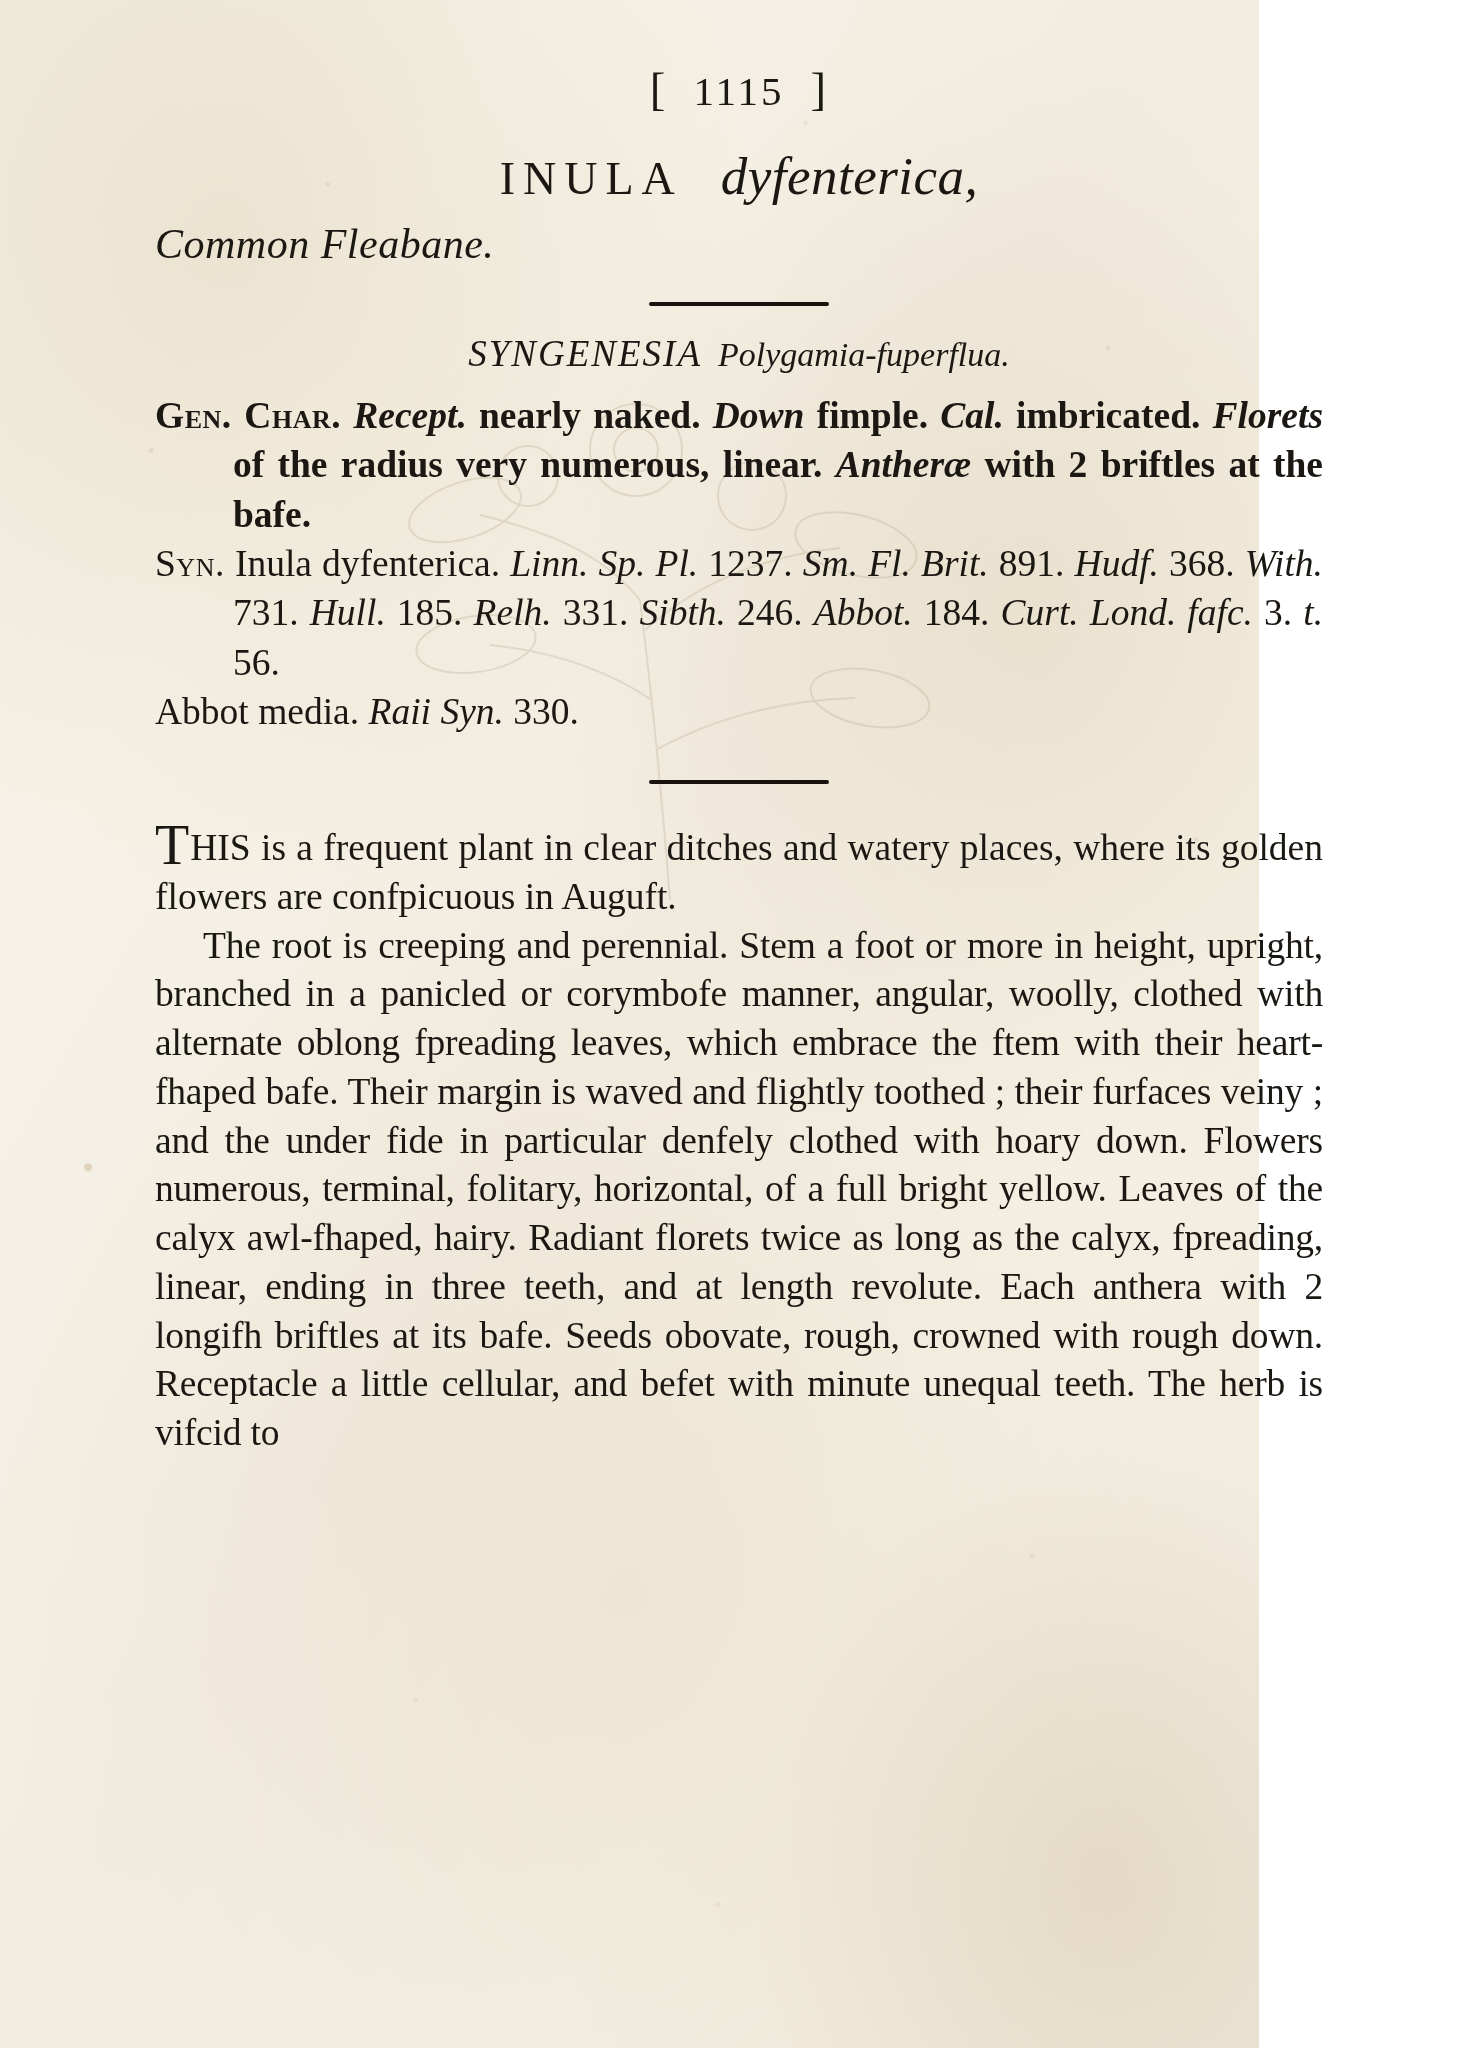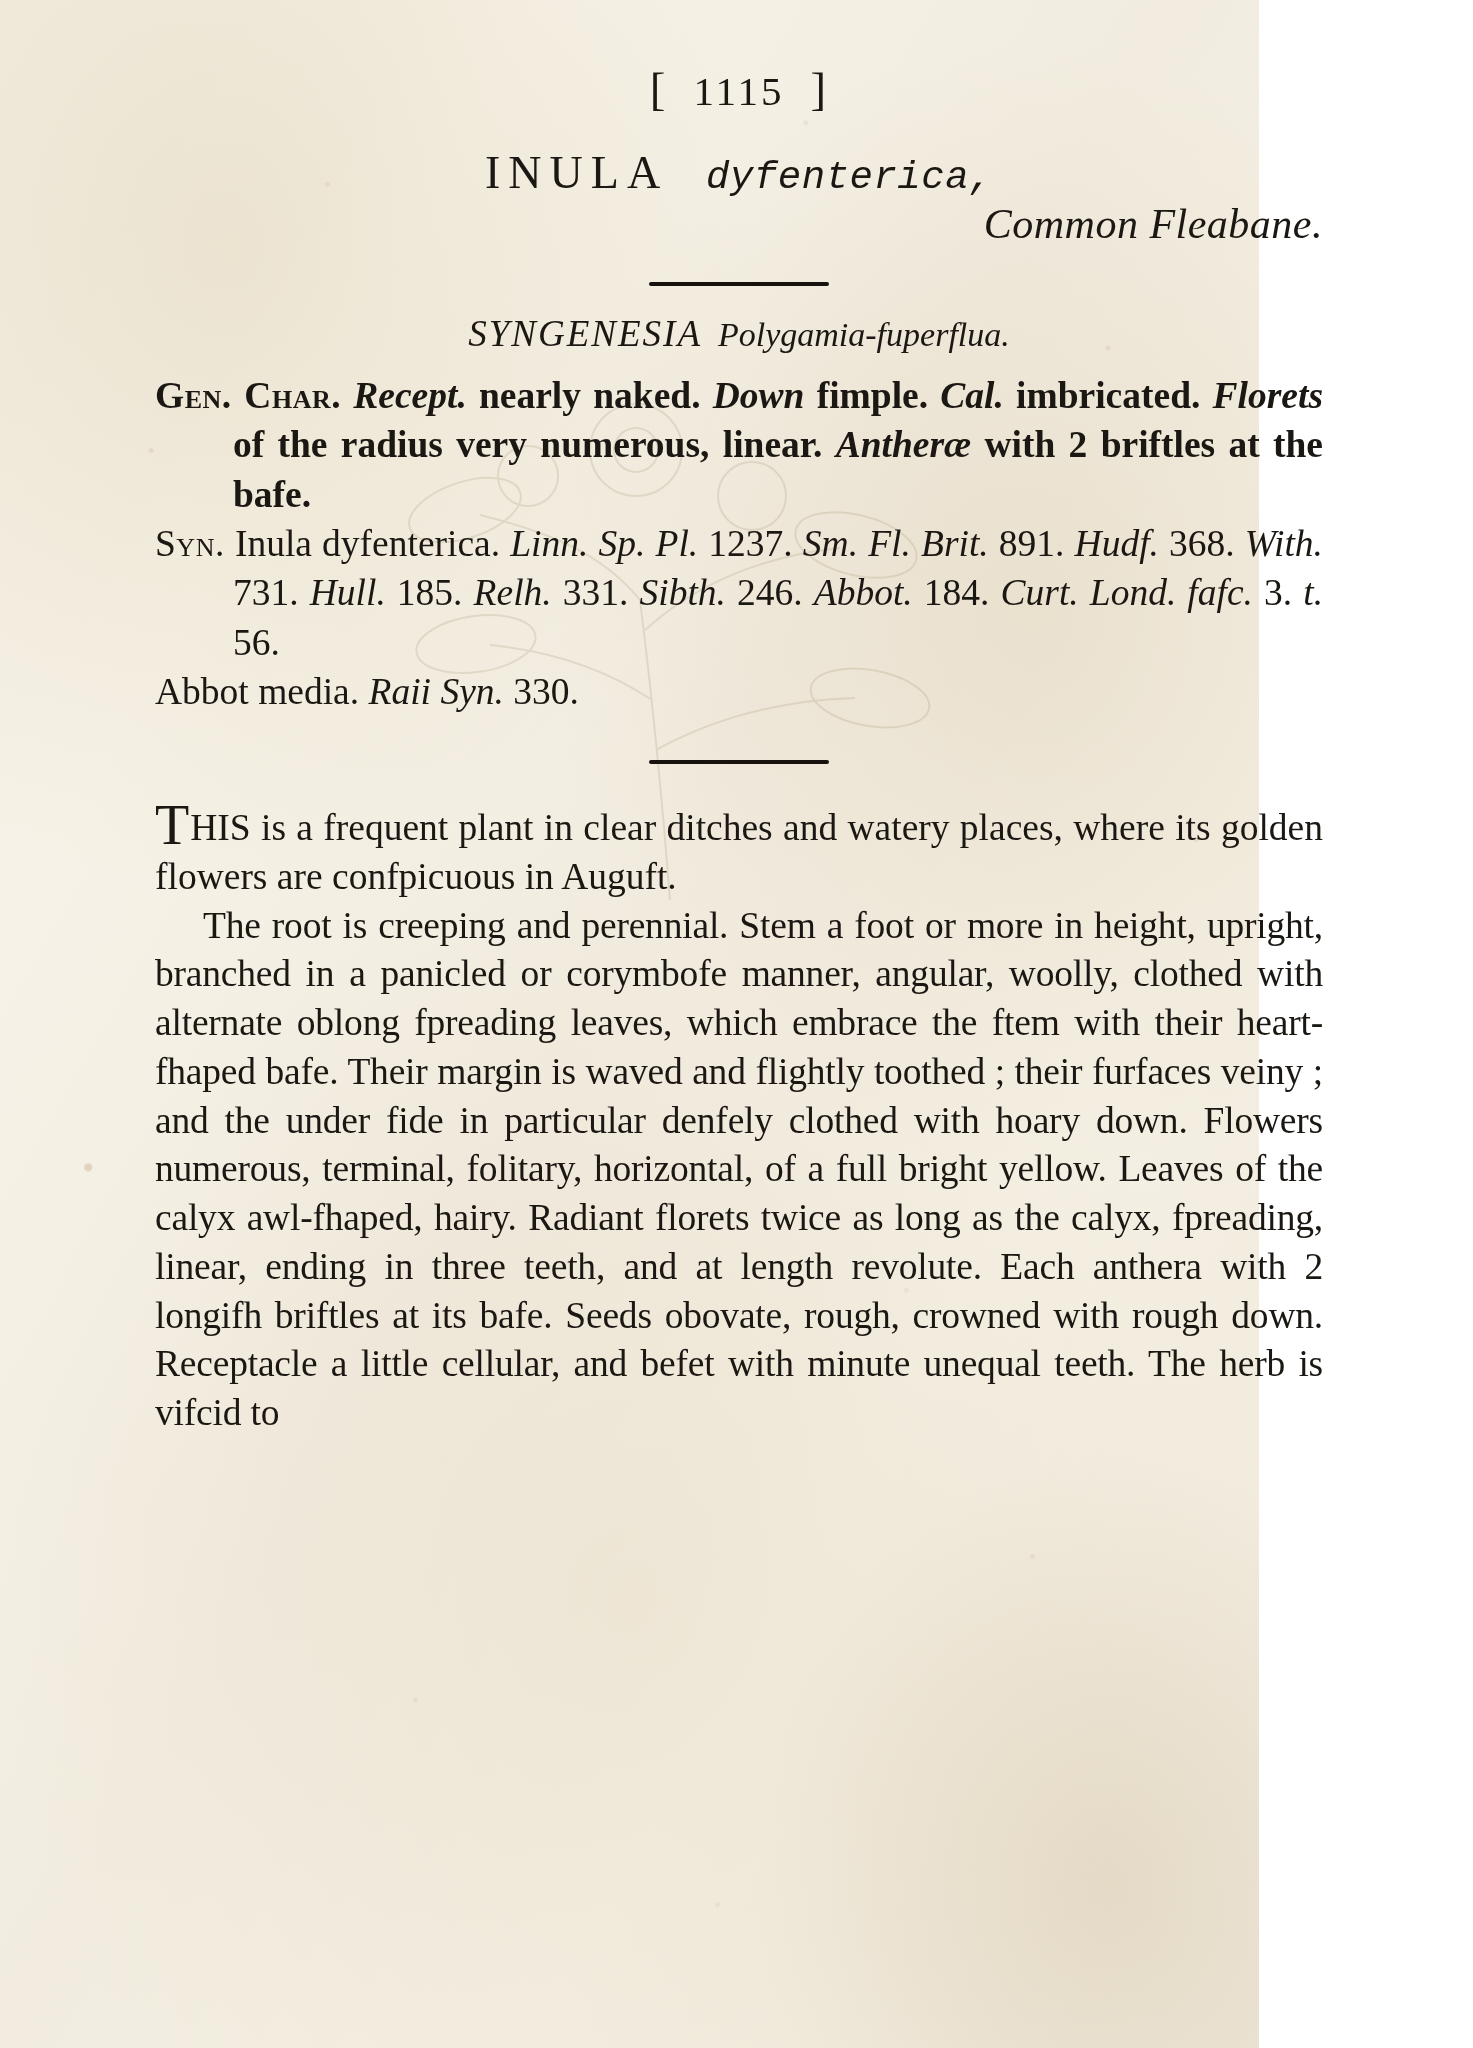--- a/index.html
+++ b/index.html
@@ -80,30 +80,29 @@
     text-align: center;
     margin-top: 30px;
     font-size: 45px;
     white-space: nowrap;
   }
   .genus {
     letter-spacing: 8px;
     font-size: 46px;
   }
   .species {
-    font-size: 39px;
+    font-size: 53px;
     margin-left: 38px;
     letter-spacing: 0.5px;
-    font-family: Liberation Mono, monospace;
   }
   .common {
-    text-align: right;
+    text-align: left;
     font-style: italic;
     font-size: 42px;
-    margin-top: 0;
+    margin-top: 14px;
     letter-spacing: 0.5px;
   }
 
   .rule {
     width: 180px;
     height: 4px;
     background: #17120d;
     margin: 34px auto 0 auto;
     border-radius: 2px;
   }

